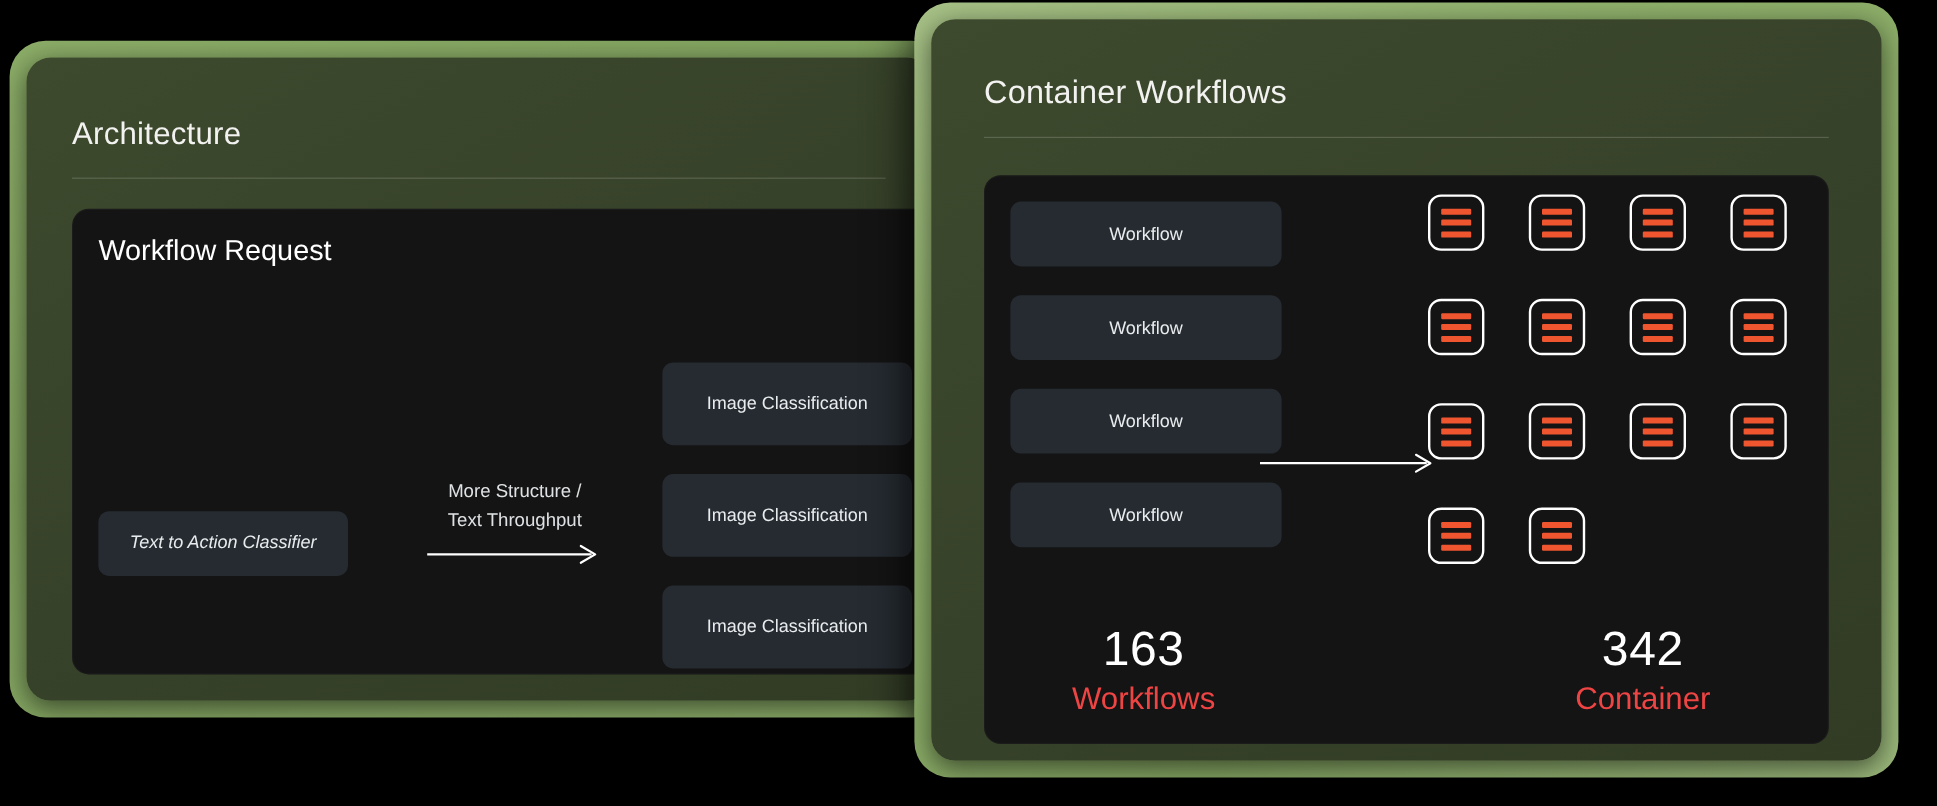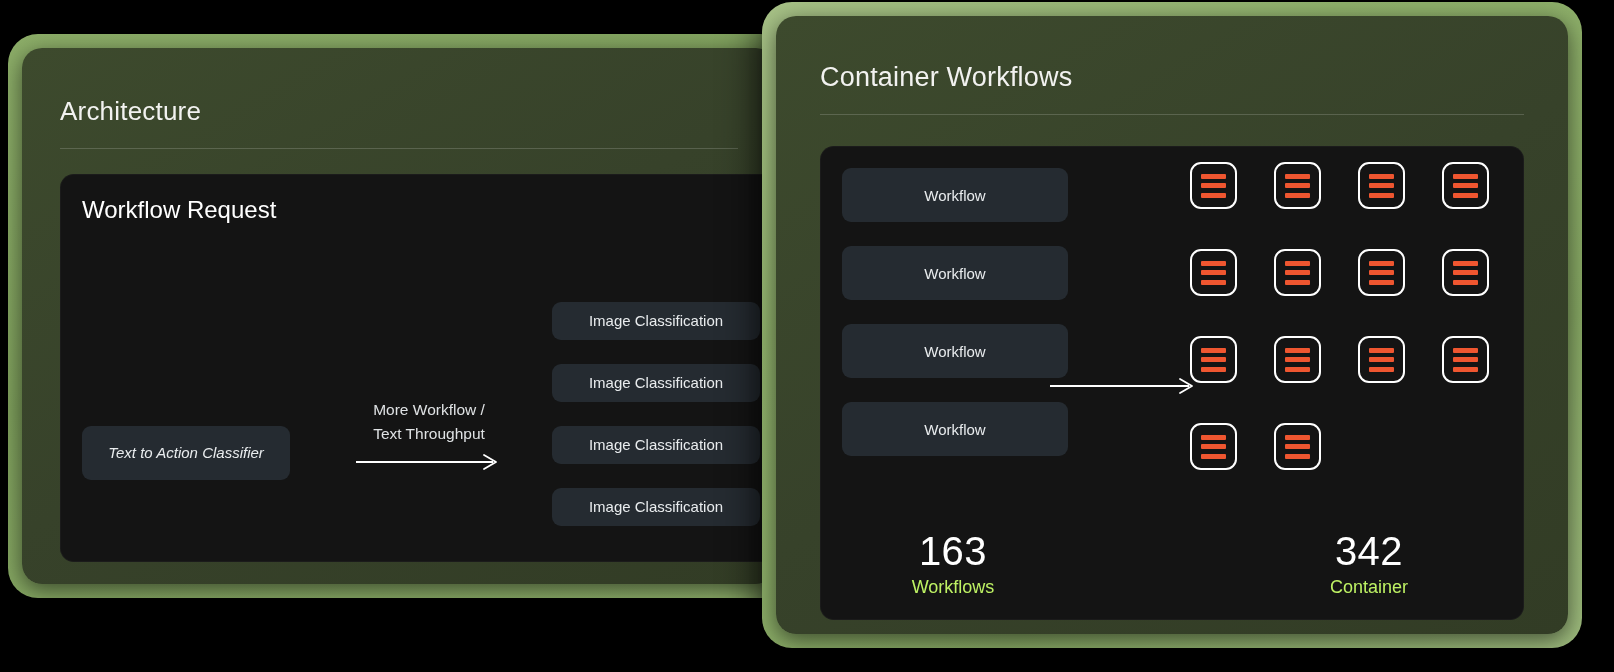--- a/index.html
+++ b/index.html
@@ -155,21 +155,21 @@
     left: 492px;
     top: 128px;
     width: 208px;
   }
 
   #target-col .pill {
     position: relative;
     left: 0;
     top: 0;
     width: 208px;
-    height: 38px;
+    height: 69px;
     margin-bottom: 24px;
   }
   #target-col .pill:last-child { margin-bottom: 0; }
 
   
   .right .card-title { left: 44px; top: 46px; font-size: 27px; }
   .right .card-rule  { left: 44px; right: 44px; top: 98px; }
 
   #right-panel {
     left: 44px;
@@ -263,22 +263,22 @@
 
   .stat-value {
     color: #ffffff;
     font-size: 40px;
     font-weight: 400;
     line-height: 1.08;
     letter-spacing: 0.5px;
   }
 
   .stat-label {
-    color: #bef264;
-    font-size: 18px;
+    color: #ef4444;
+    font-size: 26px;
     font-weight: 400;
     margin-top: 4px;
   }
 
   .arrow-svg { display: block; overflow: visible; }
 </style>
 </head>
 <body>
 
 <div id="stage">
@@ -291,21 +291,21 @@
 
       <div class="inner-panel" id="left-panel">
 
         <div class="panel-heading">Workflow Request</div>
 
         <div class="pill" id="src-pill">
           <span>Text to Action Classifier</span>
         </div>
 
         <div id="flow-label">
-          <div>More Workflow /</div>
+          <div>More Structure /</div>
           <div>Text Throughput</div>
         </div>
 
         <div id="flow-arrow">
           <svg class="arrow-svg" width="146" height="16" viewBox="0 0 146 16">
             <line x1="0" y1="8" x2="137" y2="8" stroke="#ffffff" stroke-width="1.8"></line>
             <polyline points="128,1 140,8 128,15" fill="none" stroke="#ffffff" stroke-width="1.8" stroke-linecap="round" stroke-linejoin="round"></polyline>
           </svg>
         </div>
 

